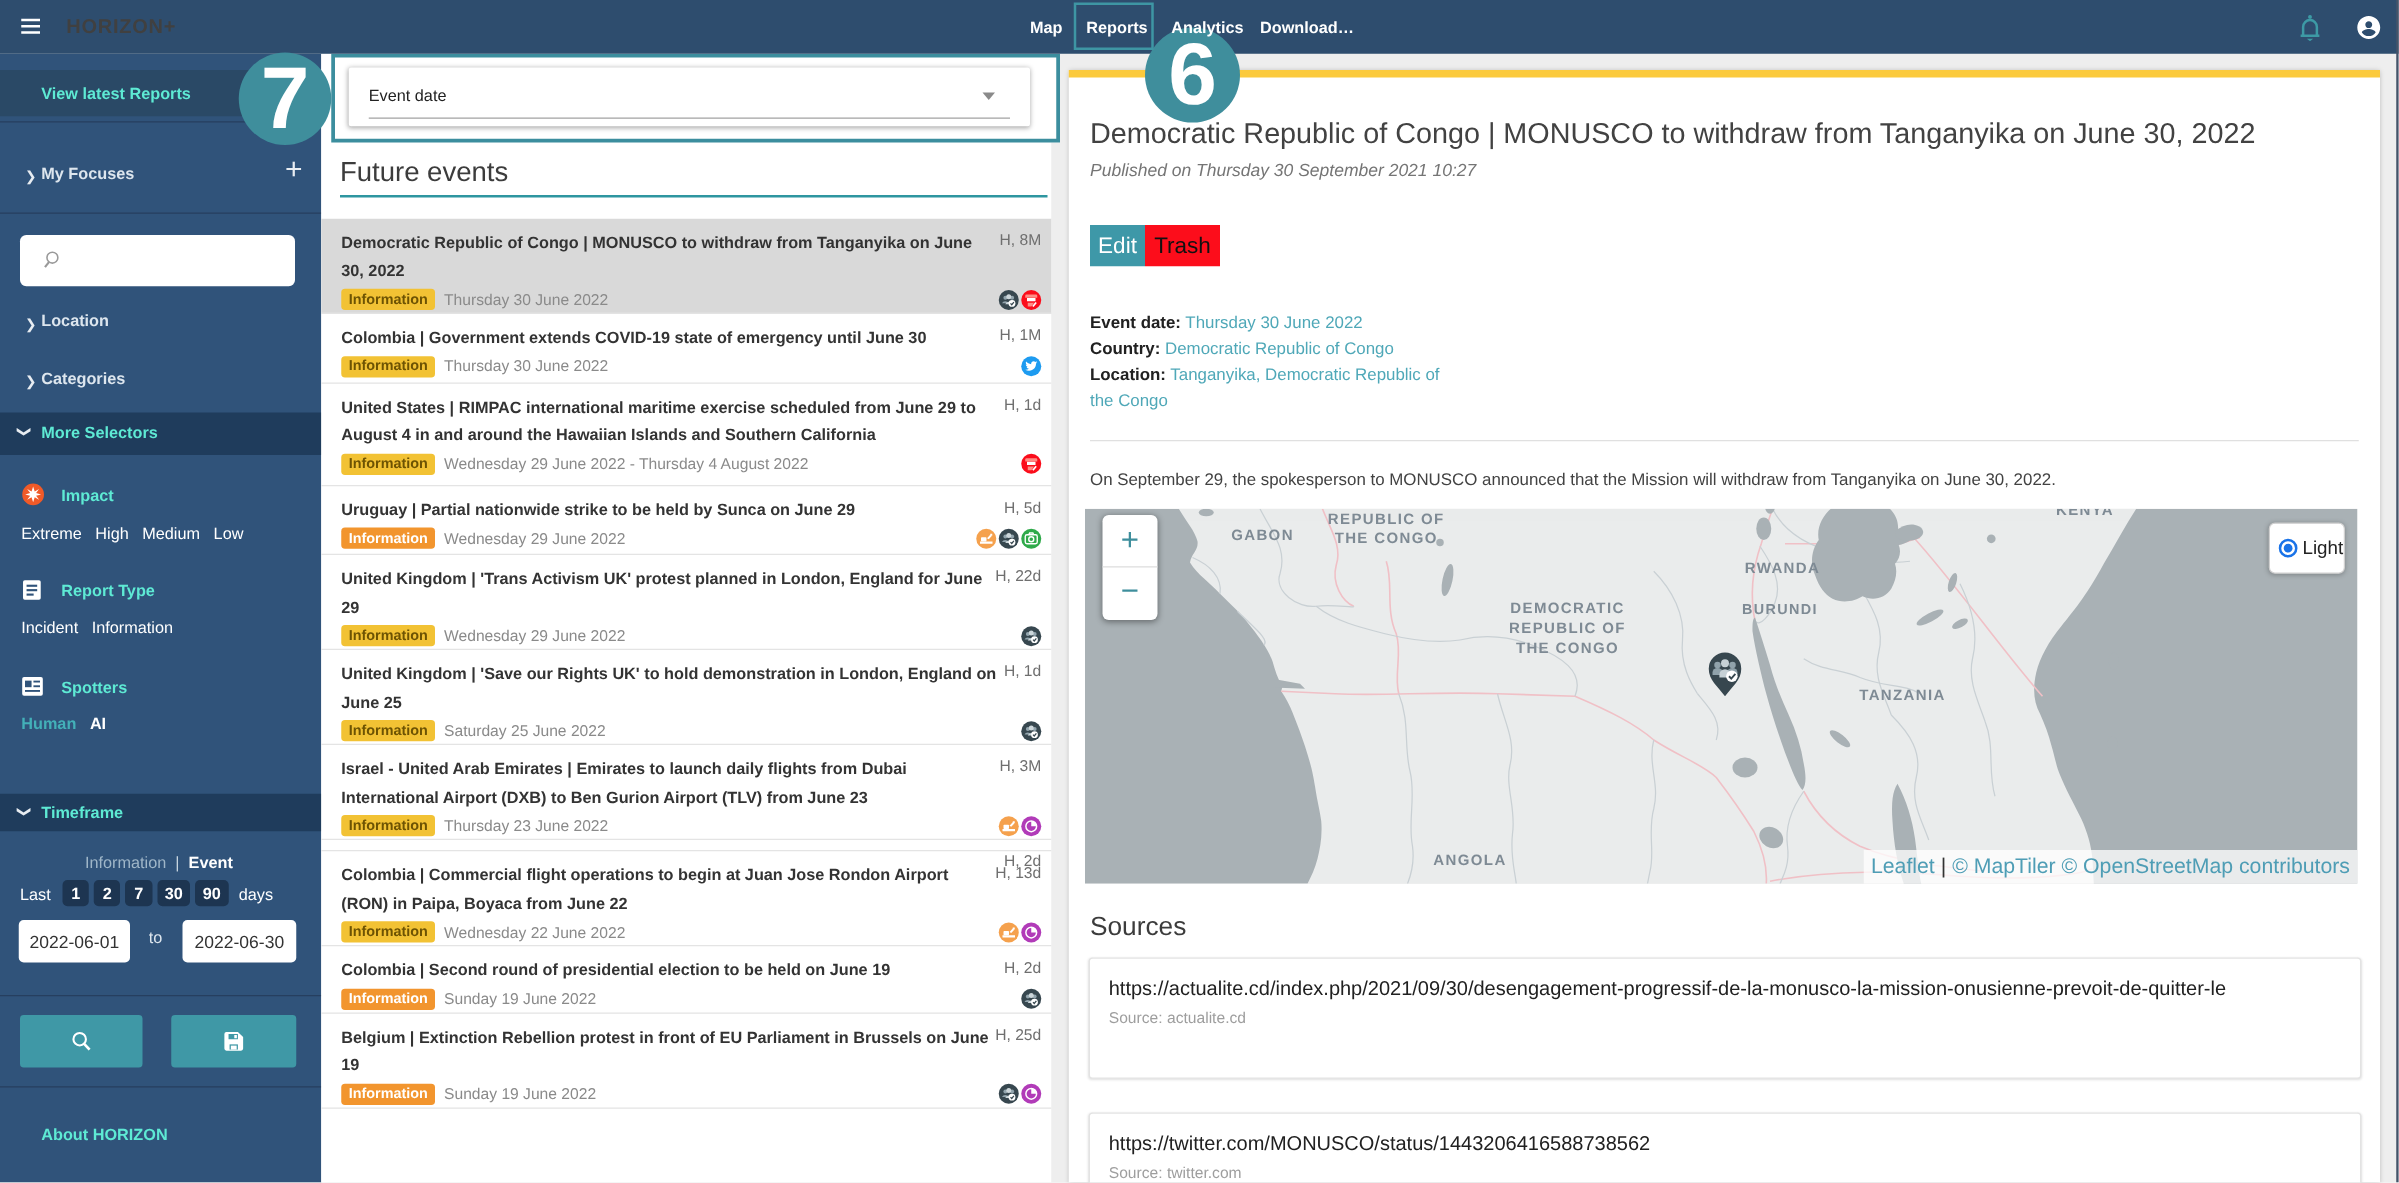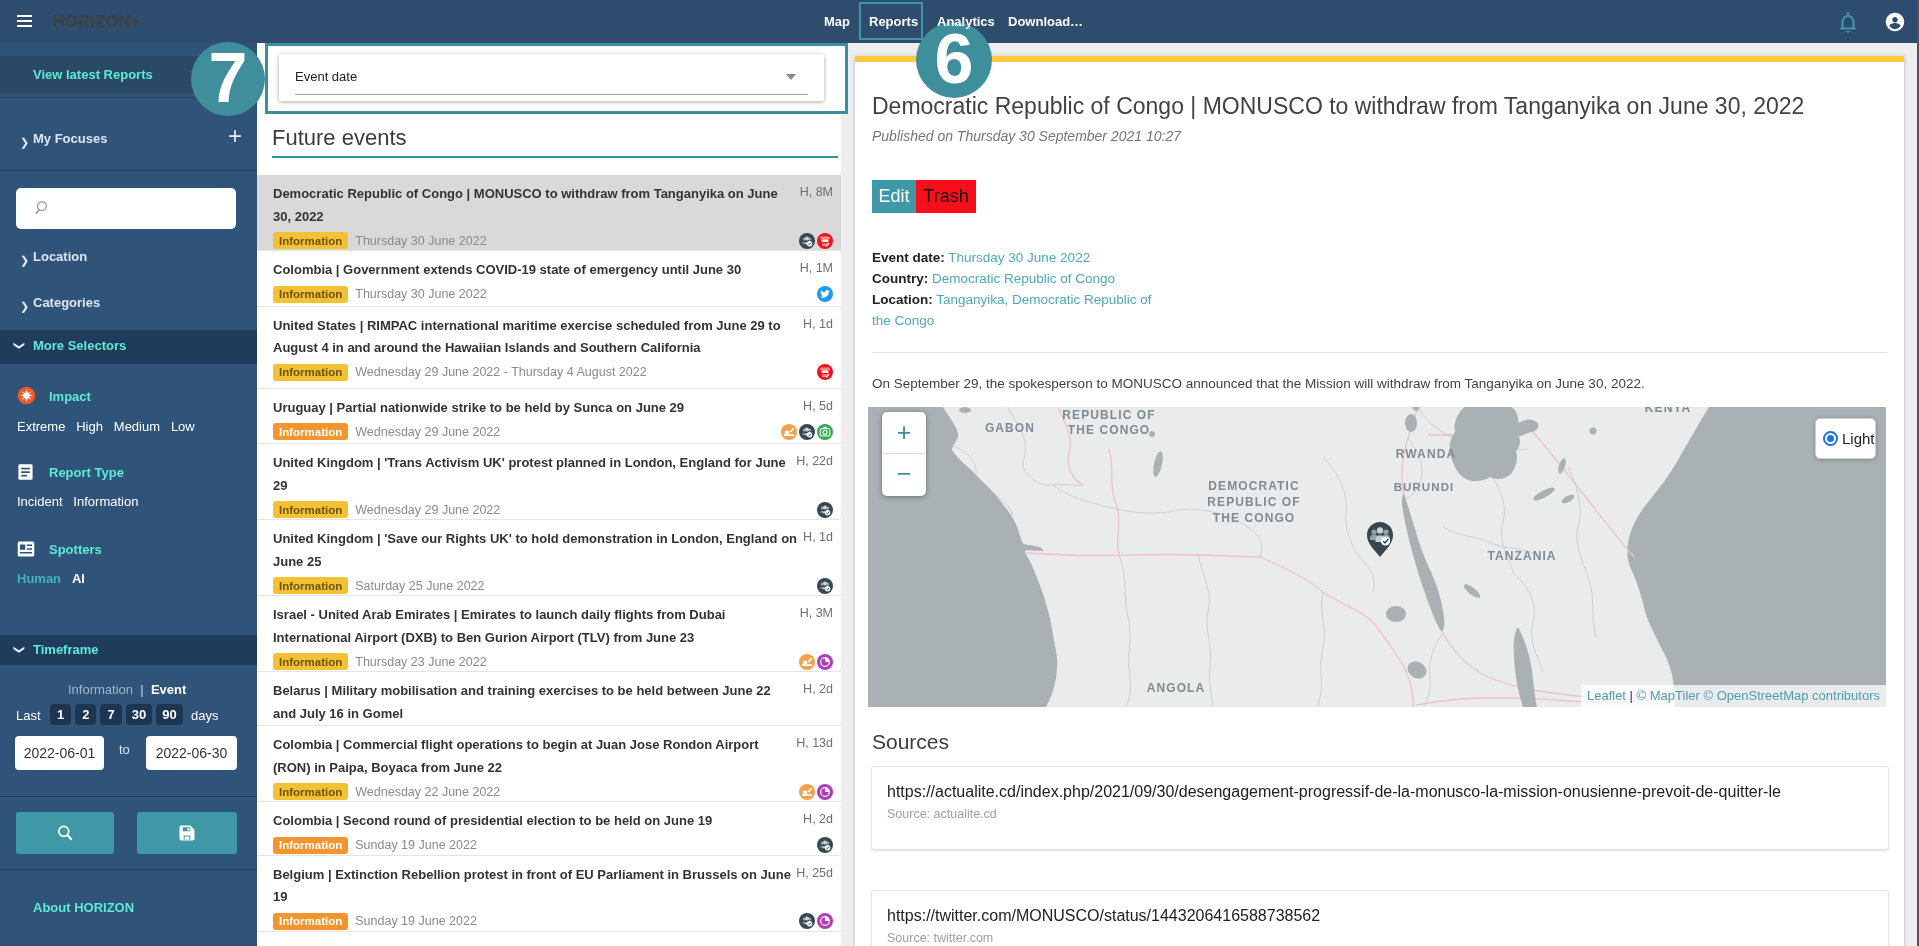--- a/index.html
+++ b/index.html
@@ -52,21 +52,21 @@
 #btn-edit { left:17px; width:44px; background:#3e98a8; color:#fff; }
 #btn-trash { left:61px; width:60px; background:#fc0d1b; color:#111; }
 .meta-l { position:absolute; left:17px; top:185px; width:310px; font-size:13.5px; line-height:21px; color:#212121; white-space:nowrap; }
 .meta-r { position:absolute; left:317px; top:185px; width:300px; font-size:13.5px; line-height:21px; color:#212121; white-space:nowrap; }
 .tl { color:#4fa8b8; }
 .hr { position:absolute; left:17px; top:290px; width:1015px; height:1px; background:#e0e0e0; }
 .para { position:absolute; left:17px; top:314px; font-size:13.5px; color:#424242; }
 #map { position:absolute; left:13px; top:345px; width:1018px; height:300px; background:#eaecec; overflow:hidden; }
 .mapctl { position:absolute; border-radius:5px; background:#fff; }
 .maplabel { font-weight:bold; fill:#7e8a94; letter-spacing:1.1px; font-size:12px; font-family:"Liberation Sans",sans-serif; text-anchor:middle; }
-.attr { position:absolute; right:0px; bottom:0px; background:rgba(255,255,255,.75); font-size:13px; color:#333; padding:3px 6px 4px 6px;margin-left:36px; }
+.attr { position:absolute; right:0px; bottom:0px; background:rgba(255,255,255,.75); font-size:17px; color:#333; padding:3px 6px 4px 6px;margin-left:36px; }
 .attr a { color:#4e9db5; text-decoration:none; }
 .srchead { position:absolute; left:17px; top:668px; font-size:21px; color:#3c3c3c; }
 .scard { position:absolute; left:16px; width:1018px; background:#fff; border:1px solid #e3e3e3; border-radius:3px; box-shadow:0 1px 2px rgba(0,0,0,.12); }
 .scard .url { font-size:16px; color:#212121; margin:16px 0 6px 15px; white-space:nowrap; }
 .scard .src { font-size:12.5px; color:#9e9e9e; margin-left:15px; }
 </style>
 </head>
 <body>
 
 <div id="topbarbg"></div>
@@ -294,21 +294,20 @@
                 <rect x="3.8" y="6.8" width="4.4" height="3.4" rx="0.6" fill="#fff"></rect>
                 <path d="M8.6,7.6 l2.6,-2.8 l1.2,1 -2.4,2.6" fill="#fff"></path>
                 <rect x="11.2" y="4" width="1.6" height="1.6" fill="#fff"></rect>
               </svg></span><span class="ic" style="background:#b13bb8;"><svg width="16" height="16" viewBox="0 0 16 16">
                 <circle cx="8" cy="8" r="4.3" fill="none" stroke="#fff" stroke-width="1.2"></circle>
                 <path d="M8,3.7 a4.3,4.3 0 0 1 4.3,4.3 l-4.3,0 z" fill="#fff"></path>
               </svg></span></span></div>
     </div>
 
     <div class="item">
-      <div class="ttl">Belarus | Military mobilisation and training exercises to be held between June 22<br>and July 16 in Gomel</div>
       <div class="htag">H, 2d</div>
     </div>
 
     <div class="item">
       <div class="ttl">Colombia | Commercial flight operations to begin at Juan Jose Rondon Airport<br>(RON) in Paipa, Boyaca from June 22</div>
       <div class="htag">H, 13d</div>
       <div class="meta"><span class="badge amber">Information</span><span class="bdate">Wednesday 22 June 2022</span>
         <span class="icons"><span class="ic" style="background:#f5a14d;"><svg width="16" height="16" viewBox="0 0 16 16">
                 <rect x="3" y="10.2" width="10" height="1.8" fill="#fff"></rect>
                 <rect x="3.8" y="6.8" width="4.4" height="3.4" rx="0.6" fill="#fff"></rect>
@@ -472,21 +471,21 @@
     </div>
     <div class="mapctl" style="right:10px;top:11px;width:61px;height:41px;border:1px solid #d0d0d0;box-shadow:0 1px 4px rgba(0,0,0,.25);">
       <span style="position:absolute;left:7px;top:12px;width:15px;height:15px;border:2px solid #1a73e8;border-radius:50%;"></span>
       <span style="position:absolute;left:11px;top:16px;width:7px;height:7px;background:#1a73e8;border-radius:50%;"></span>
       <span style="position:absolute;left:26px;top:11px;font-size:15px;color:#222;">Light</span>
     </div>
     <div class="attr"><a>Leaflet</a> | <a>© MapTiler</a> <a>© OpenStreetMap contributors</a></div>
   </div>
 
   <div class="srchead">Sources</div>
-  <div class="scard" style="top:704px;height:84px;">
+  <div class="scard" style="top:704px;height:97px;">
     <div class="url">https://actualite.cd/index.php/2021/09/30/desengagement-progressif-de-la-monusco-la-mission-onusienne-prevoit-de-quitter-le</div>
     <div class="src">Source: actualite.cd</div>
   </div>
   <div class="scard" style="top:828px;height:86px;">
     <div class="url">https://twitter.com/MONUSCO/status/1443206416588738562</div>
     <div class="src">Source: twitter.com</div>
   </div>
 </div>
 
 <div style="position:absolute;right:0;top:0;width:2px;height:946px;background:#44546a;z-index:40;"></div>

